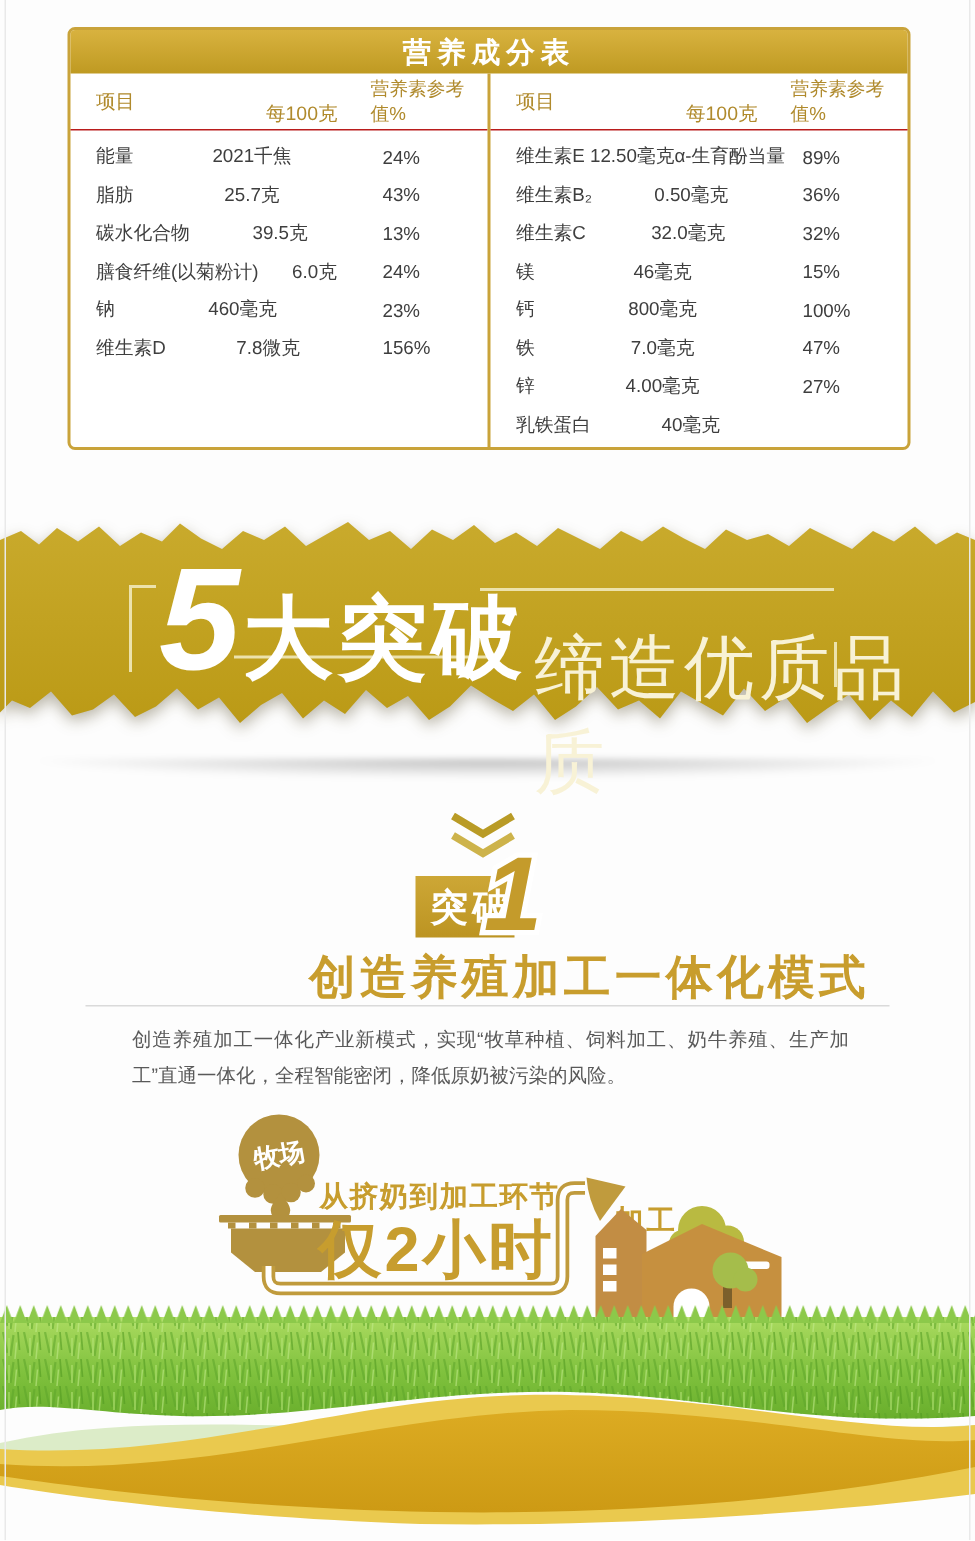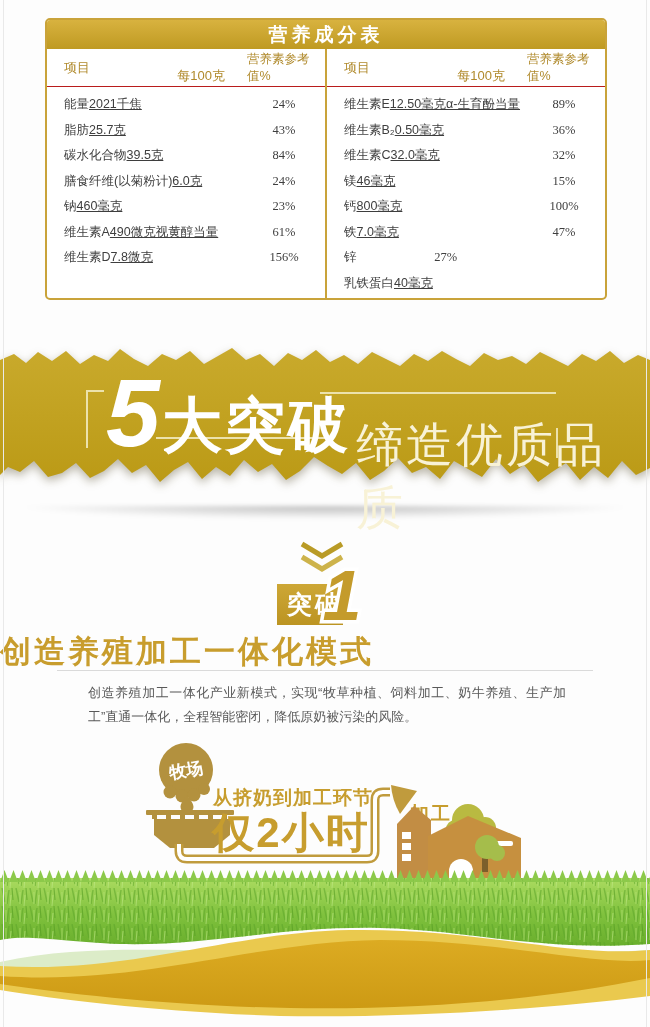--- a/index.html
+++ b/index.html
@@ -14,42 +14,42 @@
   .ntable-title { height:29px; background:linear-gradient(180deg,#d8b23f,#bf9a22); color:#fff; font-weight:bold; font-size:19px; letter-spacing:4px; display:flex; align-items:center; justify-content:center; border-radius:3px 3px 0 0; }
   .ntable-cols { display:flex; height:calc(100% - 29px); }
   .tcol { flex:1; min-width:0; display:flex; flex-direction:column; }
   .tcol + .tcol { border-left:2px solid #c9a33a; }
   .thead { display:grid; grid-template-columns:auto 1fr 66px; align-items:center; height:38px; padding:0 12px 0 17px; color:#b08a2c; font-size:13px; border-bottom:1px solid #b91c1c; }
   .thead .h-mid { text-align:right; padding-right:22px;margin-top:16px; }
   .thead .h-nrv { font-size:12.5px; }
   .tbody { padding:5px 12px 0 17px; }
   .trow { display:grid; grid-template-columns:auto 1fr 58px; align-items:center; height:25.5px; font-size:12.5px; color:#3e3e3e; }
   .trow .titem { white-space:nowrap;text-align:right; }
-  .trow .amount { text-align:left; padding-right:8px; white-space:nowrap;text-decoration:underline; }
-  .trow .nrv { text-align:center;font-family:Liberation Serif, serif; }
+  .trow .amount { text-align:center; padding-right:8px; white-space:nowrap; }
+  .trow .nrv { text-align:left; }
 
   
   .banner-svg { position:absolute; left:0; top:330px; width:650px; height:190px; z-index:1; }
   .banner-layer { position:absolute; left:0; top:330px; width:650px; height:190px; z-index:2; }
   .b-title { position:absolute; left:106px; top:34px; display:flex; align-items:baseline; color:#fff; }
   .b-num { font-size:97px; font-weight:bold; font-style:italic; line-height:1; letter-spacing:2px; }
   .b-rest { font-size:60px; font-weight:bold; line-height:1; letter-spacing:3px; }
   .b-sub { position:absolute; left:336px; top:84px; font-size:47px; color:#f8f2d6; letter-spacing:3px;margin-left:20px; }
   .deco { position:absolute; background:#ece2ac; }
   .deco-bracket { position:absolute; left:86px; top:60px; width:18px; height:58px; border-left:2px solid #ece2ac; border-top:2px solid #ece2ac; background:transparent; }
   .deco-topline { left:320px; top:62px; width:236px; height:2px; }
   .deco-midline { left:156px; top:107px; width:178px; height:2px; }
   .deco-rightline { left:556px; top:98px; width:2px; height:30px; }
   .banner-shadow { position:absolute; left:24px; top:506px; width:602px; height:13px; background:radial-gradient(ellipse at 50% 0%, rgba(0,0,0,0.25), rgba(0,0,0,0) 72%); filter:blur(2px); }
 
   
   .chevrons { position:absolute; left:298px; top:541px; }
   .badge { position:absolute; left:277px; top:584px; width:66px; height:41px; background:linear-gradient(180deg,#cda736,#bc9422); display:flex; align-items:center; justify-content:flex-end; color:#fff; font-size:25px; font-weight:bold; letter-spacing:3px; }
   .badge-num-svg { position:absolute; left:302px; top:554px; width:76px; height:80px; }
-  .bt-heading { position:absolute; left:0; top:631px; width:580px; text-align:left; font-size:31px; font-weight:bold; color:#c89d2d; letter-spacing:3px; }
+  .bt-heading { position:absolute; left:0; top:631px; width:580px; text-align:right; font-size:31px; font-weight:bold; color:#c89d2d; letter-spacing:3px; }
   .divider { position:absolute; left:57px; top:670px; width:536px; height:1px; background:#dadada; }
   .bt-desc { position:absolute; left:88px; top:681px; width:478px; font-size:13px; color:#595959; line-height:1.85; text-align:justify; }
 
   
   .illus-svg { position:absolute; left:0; top:740px; width:650px; height:158px; z-index:1; }
   .grass-svg { position:absolute; left:0; top:870px; width:650px; height:157px; z-index:3; }
 </style>
 </head>
 <body>
 
@@ -72,36 +72,31 @@
               <span class="nrv">24%</span>
             </div>
           <div class="trow">
               <span class="titem">脂肪</span>
               <span class="amount">25.7克</span>
               <span class="nrv">43%</span>
             </div>
           <div class="trow">
               <span class="titem">碳水化合物</span>
               <span class="amount">39.5克</span>
-              <span class="nrv">84%</span>
+              <span class="nrv">13%</span>
             </div>
           <div class="trow">
               <span class="titem">膳食纤维(以菊粉计)</span>
               <span class="amount">6.0克</span>
               <span class="nrv">24%</span>
             </div>
           <div class="trow">
               <span class="titem">钠</span>
               <span class="amount">460毫克</span>
               <span class="nrv">23%</span>
-            </div>
-          <div class="trow">
-              <span class="titem">维生素A</span>
-              <span class="amount">490微克视黄醇当量</span>
-              <span class="nrv">61%</span>
             </div>
           <div class="trow">
               <span class="titem">维生素D</span>
               <span class="amount">7.8微克</span>
               <span class="nrv">156%</span>
             </div>
         </div>
       </div>
 
       <div class="tcol">
@@ -136,20 +131,21 @@
               <span class="amount">800毫克</span>
               <span class="nrv">100%</span>
             </div>
           <div class="trow">
               <span class="titem">铁</span>
               <span class="amount">7.0毫克</span>
               <span class="nrv">47%</span>
             </div>
           <div class="trow">
               <span class="titem">锌</span>
+              <span class="amount">4.00毫克</span>
               <span class="nrv">27%</span>
             </div>
           <div class="trow">
               <span class="titem">乳铁蛋白</span>
               <span class="amount">40毫克</span>
               <span class="nrv"></span>
             </div>
         </div>
       </div>
 

